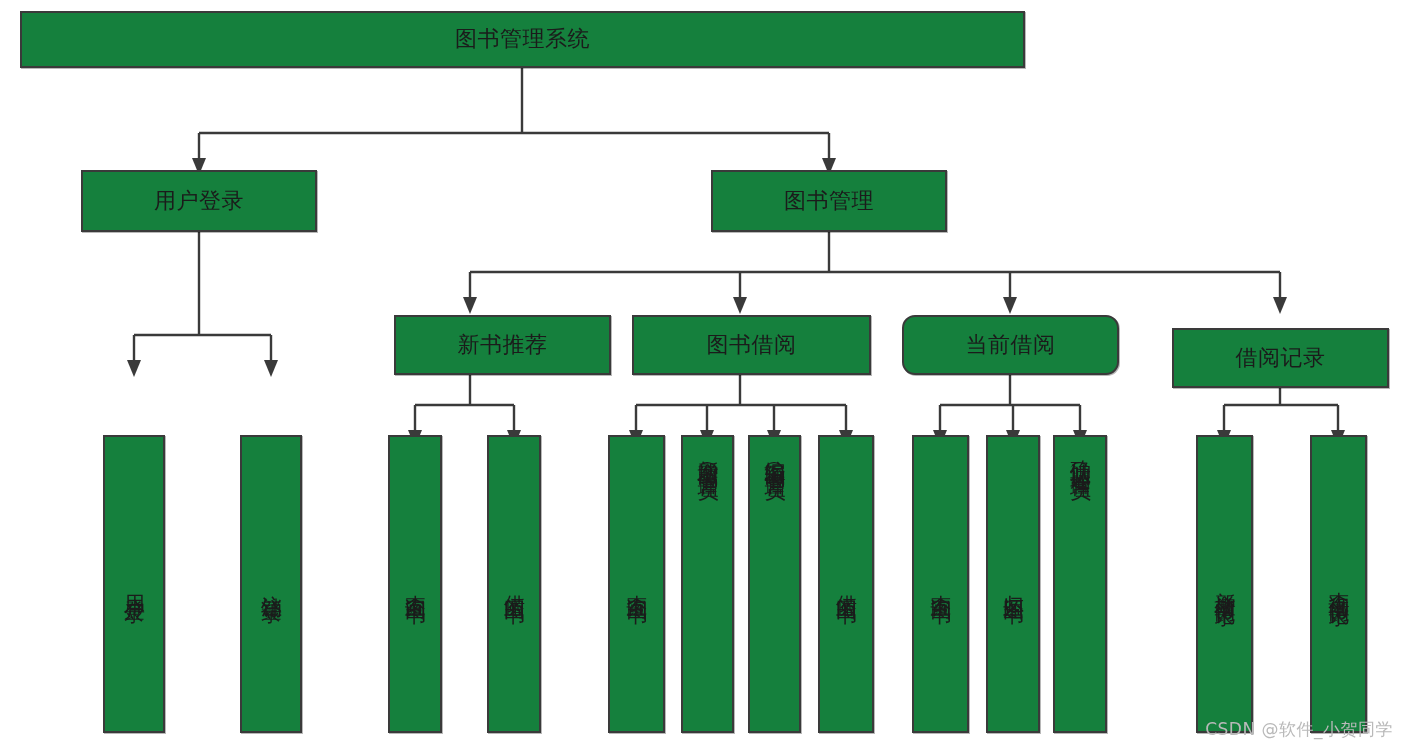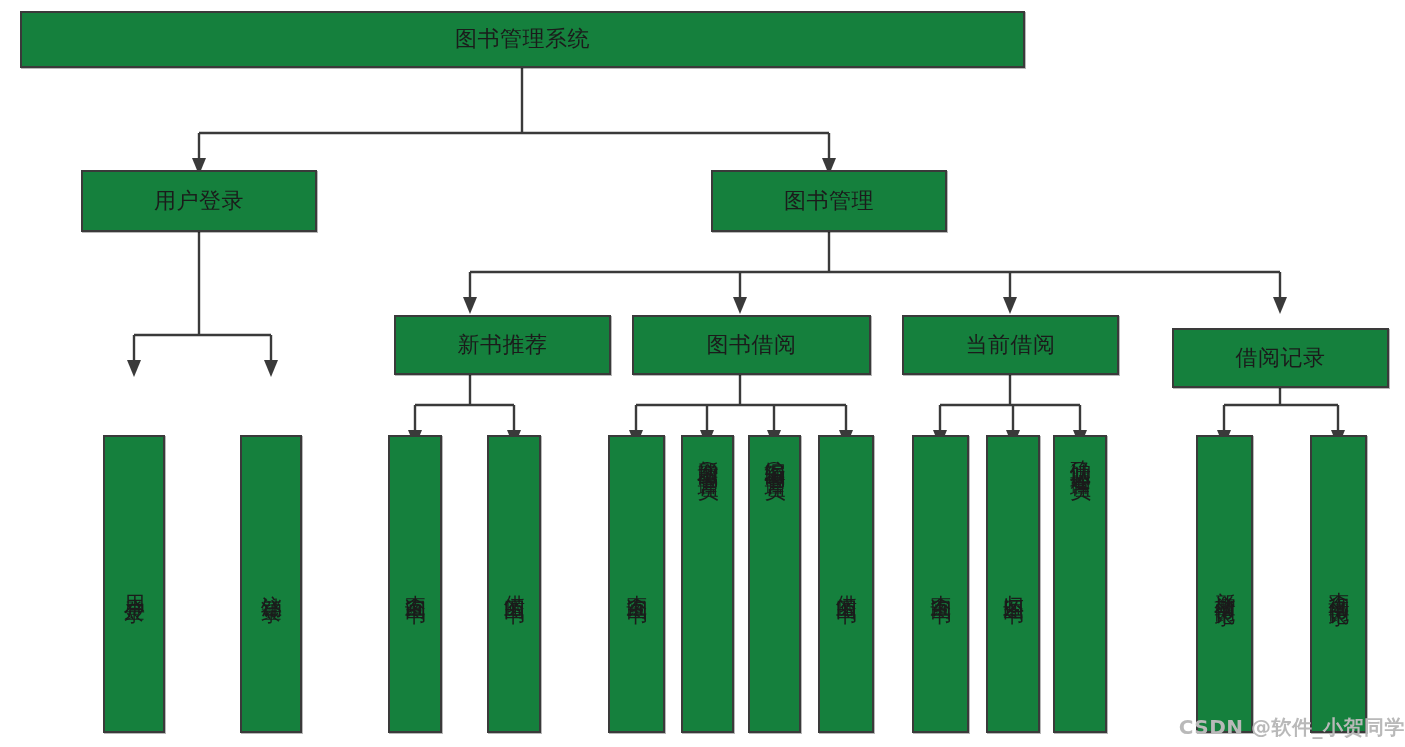--- a/index.html
+++ b/index.html
@@ -59,27 +59,26 @@
   .connector-layer {
     position: absolute;
     left: 0;
     top: 0;
     width: 1405px;
     height: 747px;
     pointer-events: none;
   }
   .watermark {
     position: absolute;
-    right: 0;
+    right: 12px;
     bottom: 6px;
-    font-size: 20px;
+    font-size: 17px;
     color: #b9b9b9;
     white-space: nowrap;
     letter-spacing: 0.5px;
-    font-weight: bold;
   }
 </style>
 </head>
 <body>
 
 <div id="diagram-root">
   <svg class="connector-layer" width="1405" height="747" viewBox="0 0 1405 747" id="connectors">
       <line x1="522" y1="68" x2="522" y2="133" stroke="#3a3a3a" stroke-width="2.4"></line>
       <line x1="199" y1="133" x2="829" y2="133" stroke="#3a3a3a" stroke-width="2.4"></line>
       <line x1="199" y1="133" x2="199" y2="159" stroke="#3a3a3a" stroke-width="2.4"></line>
@@ -142,21 +141,21 @@
       </div>
       <div class="node-box" style="left: 711px; top: 170px; width: 236px; height: 62px;">
         <span class="node-label-h">图书管理</span>
       </div>
       <div class="node-box" style="left: 362px; top: 315px; width: 217px; height: 60px; margin-left: 32px;">
         <span class="node-label-h">新书推荐</span>
       </div>
       <div class="node-box" style="left: 632px; top: 315px; width: 239px; height: 60px;">
         <span class="node-label-h">图书借阅</span>
       </div>
-      <div class="node-box" style="left: 902px; top: 315px; width: 217px; height: 60px;">
+      <div class="node-box" style="left: 902px; top: 315px; width: 217px; height: 60px; border-radius: 13px;">
         <span class="node-label-h">当前借阅</span>
       </div>
       <div class="node-box" style="left: 1172px; top: 328px; width: 217px; height: 60px;">
         <span class="node-label-h">借阅记录</span>
       </div>
       <div class="node-box leaf-box centered" style="left: 103px; top: 435px; width: 62px; height: 298px;">
         <span class="node-label-v">用户登录</span>
       </div>
       <div class="node-box leaf-box centered" style="left: 240px; top: 435px; width: 62px; height: 298px;">
         <span class="node-label-v">注销登录</span>

